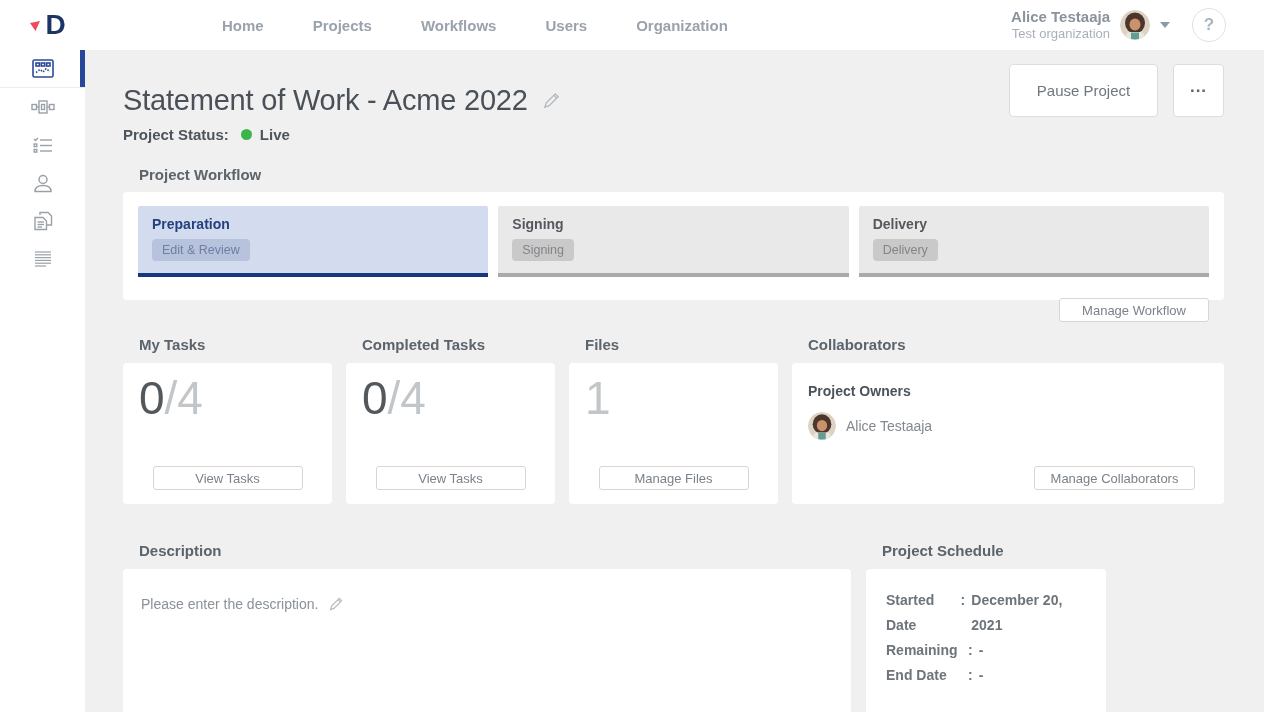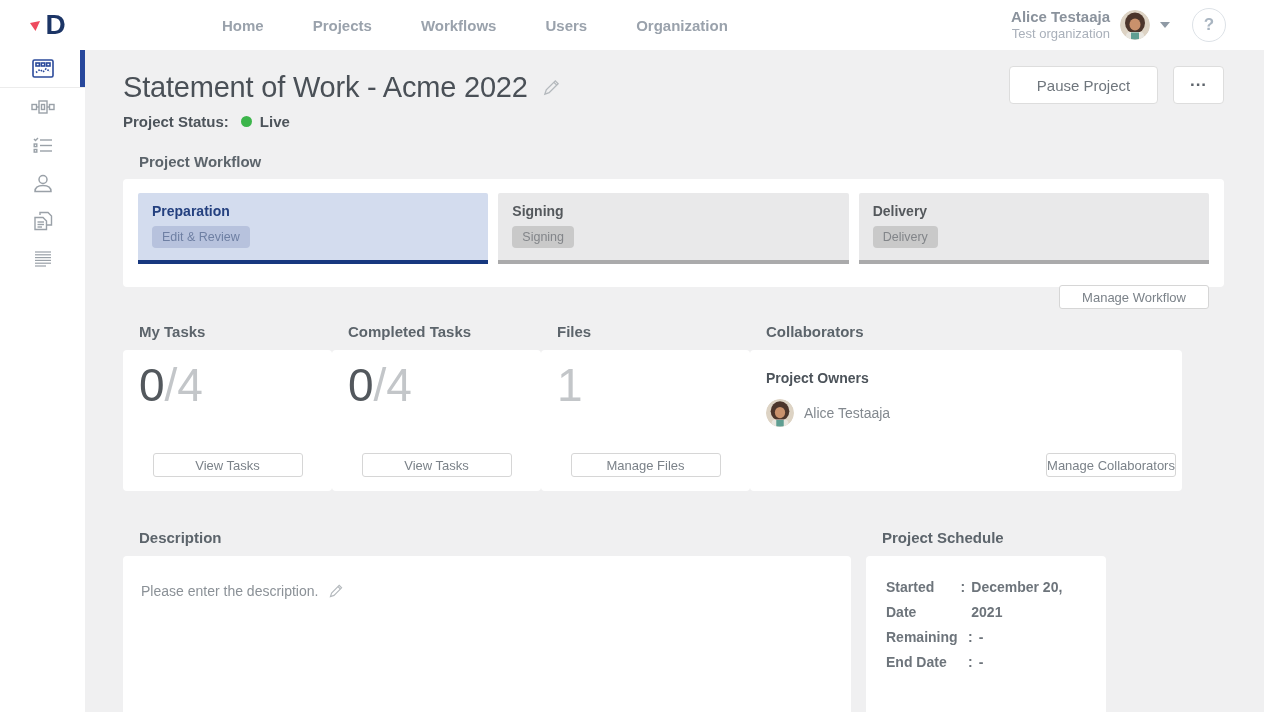--- a/index.html
+++ b/index.html
@@ -31,21 +31,21 @@
   .side-item.active::after { content:""; position:absolute; right:0; top:0; bottom:0; width:5px; background:#27479b; }
 
   
   .main { background:#f0f0f1; padding:14px 40px 0 38px; overflow:hidden; }
 
   .title-row { display:flex; justify-content:space-between; align-items:flex-end; }
   .page-title-wrap { display:flex; align-items:center; gap:14px; margin-top:7px; }
   .page-title { font-size:29px; font-weight:500; color:#4a5057; letter-spacing:-0.2px; }
   .pencil { color:#b4b9bd; }
   .title-actions { display:flex; gap:15px; }
-  .btn-big { height:38px; background:#fff; border:1px solid #dddddd; border-radius:4px; color:#6f767d; font-size:15px; font-family:inherit; cursor:pointer; }
+  .btn-big { height:53px; background:#fff; border:1px solid #dddddd; border-radius:4px; color:#6f767d; font-size:15px; font-family:inherit; cursor:pointer; }
   .pause-btn { width:149px; }
   .more-btn { width:51px; font-weight:800; font-size:17px; letter-spacing:1px; color:#5d646b; line-height:0; padding-bottom:8px; }
 
   .status-row { display:flex; align-items:center; gap:8px; margin-top:9px; }
   .status-label { font-size:15px; font-weight:700; color:#4d545b; }
   .status-dot { width:11px; height:11px; border-radius:50%; background:#3cb54b; margin-left:4px; }
   .status-value { font-size:15px; font-weight:700; color:#4d545b; }
 
   .section-label { font-size:15px; font-weight:700; color:#5c646b; padding-left:16px; }
   .wf-label { margin-top:23px; margin-bottom:9px; }
@@ -58,33 +58,33 @@
   .stage.active .stage-chip { background:#b7c2dd; color:#6e7fa3; }
   .stage.inactive { background:#e9e9ea; border-bottom-color:#aaaaab; }
   .stage.inactive .stage-name { color:#54585c; }
   .stage.inactive .stage-chip { background:#c9c9c9; color:#828589; }
   .stage-name { font-size:14px; font-weight:700; }
   .stage-chip { display:inline-block; margin-top:7px; padding:4px 10px; border-radius:4px; font-size:12.5px; }
   .wf-btn-row { display:flex; justify-content:flex-end; margin-top:21px; }
   .btn-sm { height:24px; background:#fff; border:1px solid #d6d6d6; border-radius:3px; color:#7b8289; font-size:13px; font-family:inherit; cursor:pointer; }
   .w150 { width:150px; }
 
-  .cards-row { margin-top:36px; display:grid; grid-template-columns:209px 209px 209px 432px; }
+  .cards-row { margin-top:36px; display:grid; grid-template-columns:209px 209px 209px 432px; gap:14px; }
   .card-col .section-label { margin-bottom:10px; display:block; }
   .stat-card { background:#fff; border-radius:4px; height:141px; position:relative; }
   .stat-number { padding:12px 8px 0 16px; font-size:46px; line-height:1; }
   .num-main { color:#53585d; }
   .num-muted { color:#c3c6c9; }
   .stat-btn { position:absolute; bottom:14px; left:50%; transform:translateX(-50%); }
   .collab-card { background:#fff; border-radius:4px; height:141px; position:relative; padding:20px 16px; }
   .owners-label { font-size:14px; font-weight:700; color:#4c535a; }
   .owner-row { display:flex; align-items:center; gap:10px; margin-top:13px; }
   .avatar-xs { width:28px; height:28px; }
   .owner-name { font-size:14px; color:#83898f; }
-  .collab-btn { position:absolute; bottom:14px; right:6px; width:130px; }
+  .collab-btn { position:absolute; bottom:14px; right:29px; width:161px; }
 
   .bottom-row { margin-top:38px; display:grid; grid-template-columns:728px 240px; gap:15px; }
   .desc-card { background:#fff; border-radius:4px; height:175px; padding:27px 18px; }
   .desc-text { font-size:14px; color:#8b9197; display:flex; align-items:center; gap:10px; }
   .sched-card { background:#fff; border-radius:4px; height:175px; padding:19px 20px 0; }
   .sched-row { font-size:14px; color:#6d747b; line-height:25px; display:flex;font-weight:bold; }
   .sched-label { width:82px; }
   .sched-sep { margin-right:6px; }
 
   svg { display:block; }

